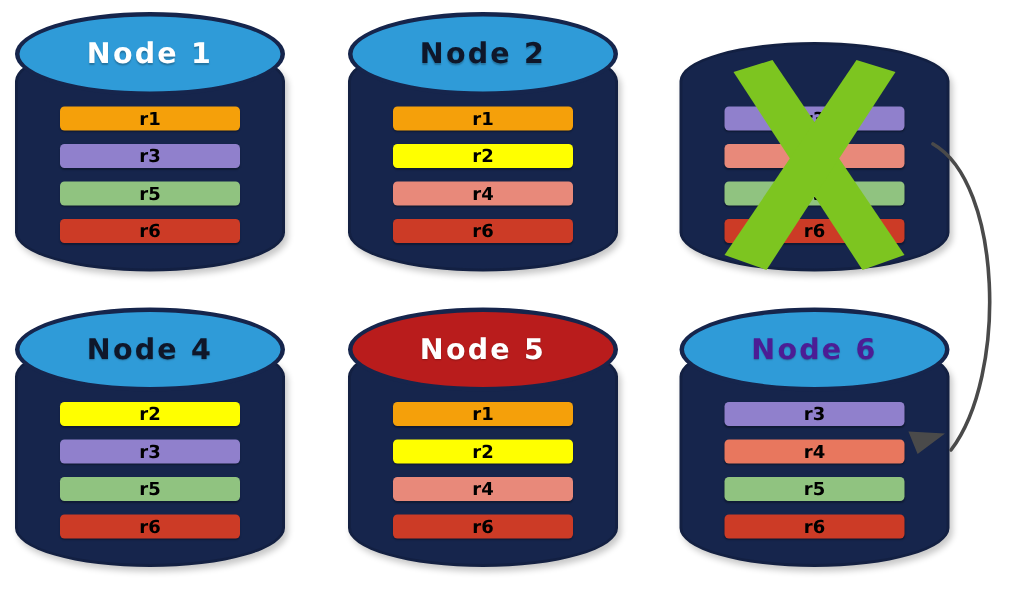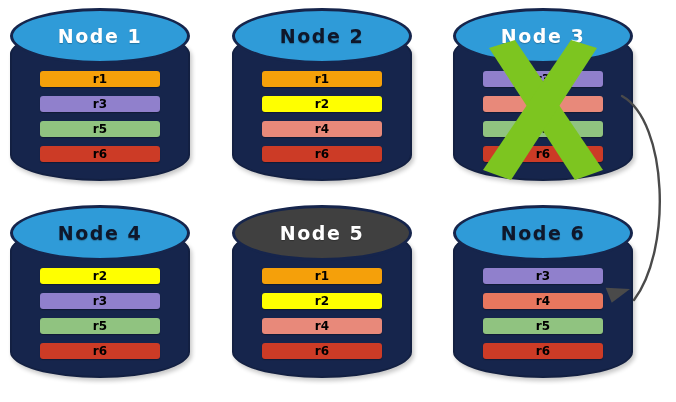--- a/index.html
+++ b/index.html
@@ -169,23 +169,20 @@
         <span class="bar-label" style="color: rgb(0, 0, 0);">r4</span>
       </div>
       <div class="bar bar-3" style="background-color: rgb(204, 59, 38);">
         <span class="bar-label" style="color: rgb(0, 0, 0);">r6</span>
       </div>
     </div>
   </div>
 
   <div class="node col-2 row-0">
     <div class="cyl-body" style="background: rgb(22, 37, 76); border-color: rgb(19, 32, 66);"></div>
-    <div class="cyl-top" style="background: rgb(47, 155, 216); border-color: rgb(22, 37, 76);">
-      <span class="node-label" style="color: rgb(255, 255, 255);">Node 3</span>
-    </div>
     <div class="bars">
       <div class="bar bar-0" style="background-color: rgb(144, 128, 204);">
         <span class="bar-label" style="color: rgb(0, 0, 0);">r3</span>
       </div>
       <div class="bar bar-1" style="background-color: rgb(232, 137, 122);">
         <span class="bar-label" style="color: rgb(0, 0, 0);">r4</span>
       </div>
       <div class="bar bar-2" style="background-color: rgb(144, 195, 128);">
         <span class="bar-label" style="color: rgb(0, 0, 0);">r5</span>
       </div>
@@ -211,21 +208,21 @@
         <span class="bar-label" style="color: rgb(0, 0, 0);">r5</span>
       </div>
       <div class="bar bar-3" style="background-color: rgb(204, 59, 38);">
         <span class="bar-label" style="color: rgb(0, 0, 0);">r6</span>
       </div>
     </div>
   </div>
 
   <div class="node col-1 row-1">
     <div class="cyl-body" style="background: rgb(22, 37, 76); border-color: rgb(19, 32, 66);"></div>
-    <div class="cyl-top" style="background: #404040; border-color: rgb(22, 37, 76);">
+    <div class="cyl-top" style="background: #b91c1c; border-color: rgb(22, 37, 76);">
       <span class="node-label" style="color: rgb(255, 255, 255);">Node 5</span>
     </div>
     <div class="bars">
       <div class="bar bar-0" style="background-color: rgb(245, 160, 10);">
         <span class="bar-label" style="color: rgb(0, 0, 0);">r1</span>
       </div>
       <div class="bar bar-1" style="background-color: rgb(255, 255, 0);">
         <span class="bar-label" style="color: rgb(0, 0, 0);">r2</span>
       </div>
       <div class="bar bar-2" style="background-color: rgb(232, 137, 122);">
@@ -233,21 +230,21 @@
       </div>
       <div class="bar bar-3" style="background-color: rgb(204, 59, 38);">
         <span class="bar-label" style="color: rgb(0, 0, 0);">r6</span>
       </div>
     </div>
   </div>
 
   <div class="node col-2 row-1">
     <div class="cyl-body" style="background: rgb(22, 37, 76); border-color: rgb(19, 32, 66);"></div>
     <div class="cyl-top" style="background: rgb(47, 155, 216); border-color: rgb(22, 37, 76);">
-      <span class="node-label" style="color: #0f172a; text-align: right;">Node 6</span>
+      <span class="node-label" style="color: #4c1d95; text-align: right;">Node 6</span>
     </div>
     <div class="bars">
       <div class="bar bar-0" style="background-color: rgb(144, 128, 204);">
         <span class="bar-label" style="color: rgb(0, 0, 0);">r3</span>
       </div>
       <div class="bar bar-1" style="background-color: rgb(232, 119, 94);">
         <span class="bar-label" style="color: rgb(0, 0, 0);">r4</span>
       </div>
       <div class="bar bar-2" style="background-color: rgb(144, 195, 128);">
         <span class="bar-label" style="color: rgb(0, 0, 0);">r5</span>

